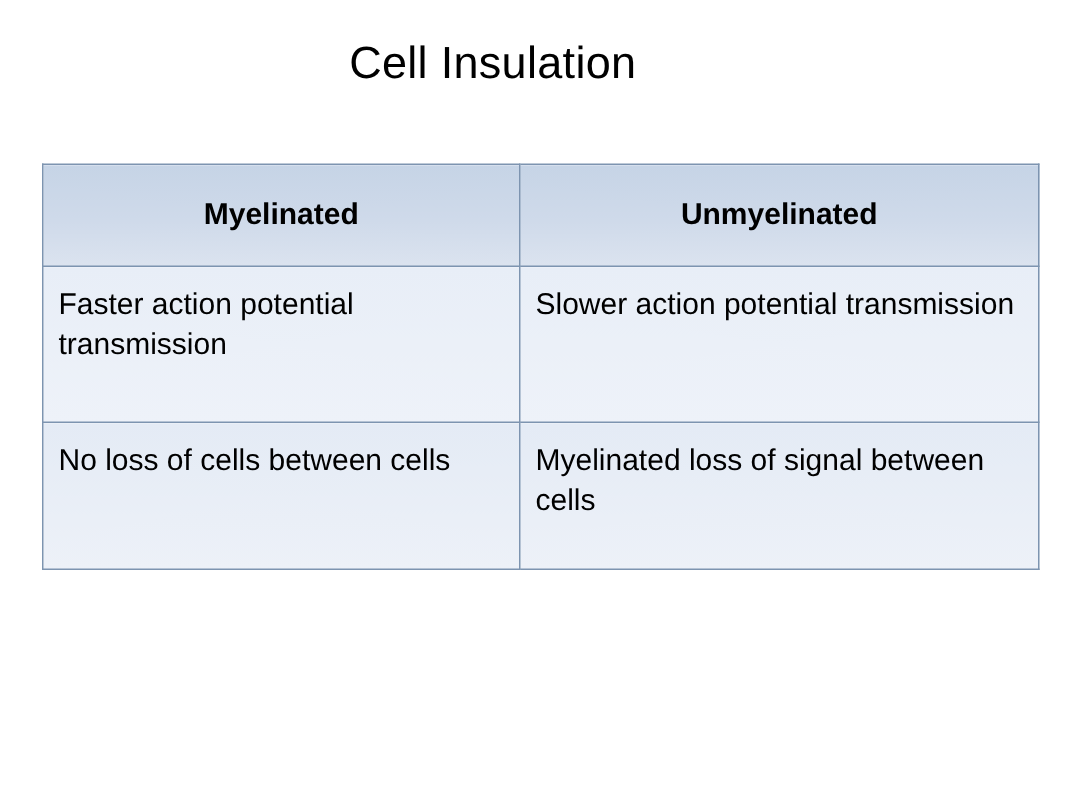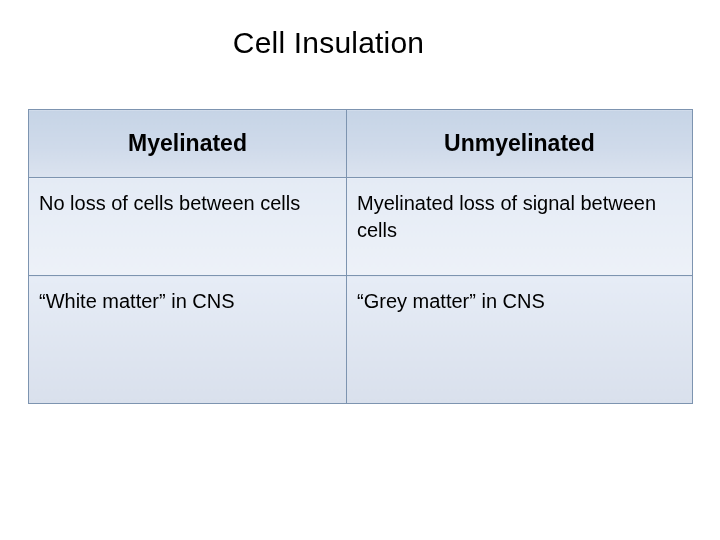--- a/index.html
+++ b/index.html
@@ -42,21 +42,21 @@
     table-layout: fixed;
   }
   table.compare th,
   table.compare td {
     border: 1px solid #7d94b0;
     vertical-align: top;
     padding: 12px 10px 10px 10px;
     box-sizing: border-box;
   }
   table.compare th {
-    font-size: 23px;
+    font-size: 20px;
     font-weight: 700;
     color: #000000;
     height: 68px;
     vertical-align: middle;
     padding: 8px 10px;
   }
   table.compare td {
     font-size: 20px;
     font-weight: 400;
     color: #000000;
@@ -96,25 +96,25 @@
         <col class="col-a">
         <col class="col-b">
       </colgroup>
       <thead>
         <tr>
           <th class="hdr">Myelinated</th>
           <th class="hdr">Unmyelinated</th>
         </tr>
       </thead>
       <tbody>
+        <tr class="row1">
+          <td>Faster action potential transmission</td>
+          <td>Slower action potential transmission</td>
+        </tr>
         <tr class="row2">
           <td>No loss of cells between cells</td>
           <td>Myelinated loss of signal between cells</td>
-        </tr>
-        <tr class="row3">
-          <td>“White matter” in CNS</td>
-          <td>“Grey matter” in CNS</td>
         </tr>
       </tbody>
     </table>
   </div>
 
 </div>
 
 </body></html>

